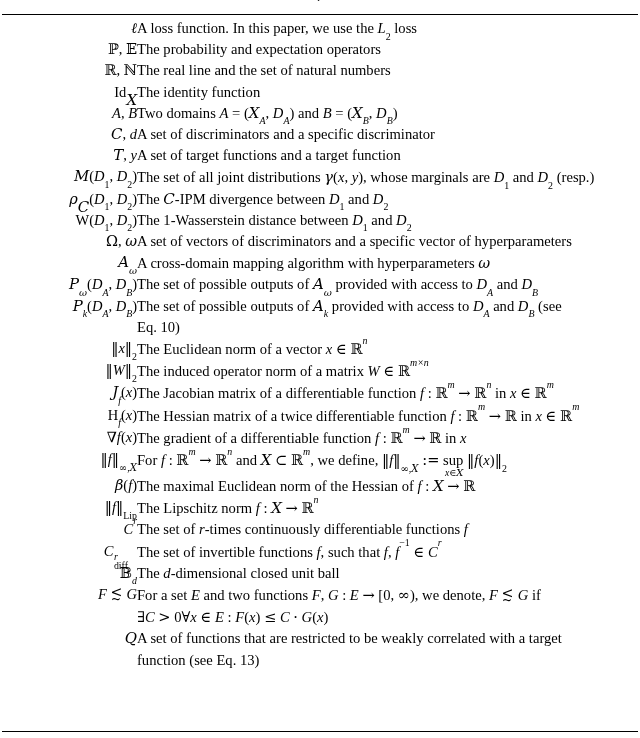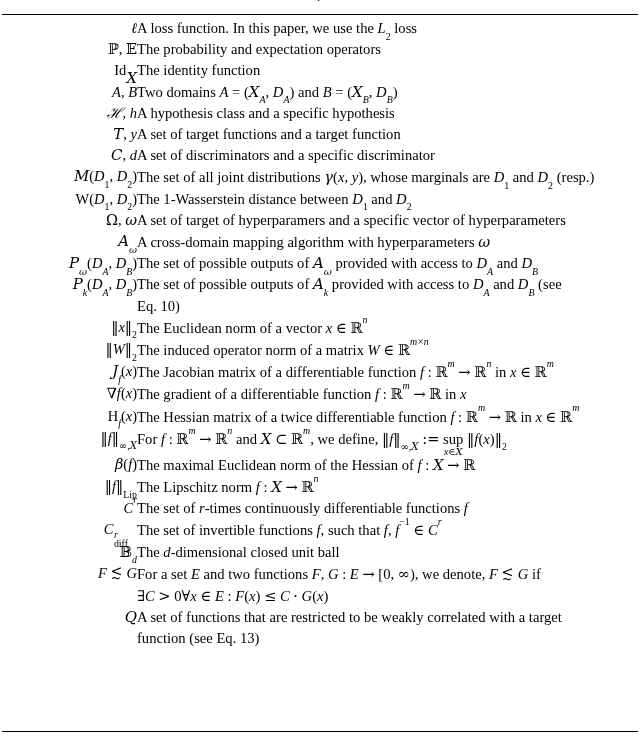--- a/index.html
+++ b/index.html
@@ -135,21 +135,21 @@
     top: -0.1em;
     font-size: 0.68em;
     font-style: normal;
     white-space: nowrap;
   }
 
   
   .bigop {
     display: inline-block;
     vertical-align: -0.55em;
-    text-align: center;
+    text-align: right;
     line-height: 1;
     position: relative;
     top: 0.18em;
   }
   .bigop .bo-main {
     display: block;
     font-family: "Liberation Serif", serif;
     font-style: normal;
     font-size: 1em;
   }
@@ -200,61 +200,65 @@
       <tr class="row">
         <td class="sym-cell"><span class="grk">ℓ</span></td>
         <td class="desc-cell">A loss function. In this paper, we use the <span class="mi">L</span><sub class="mup">2</sub> loss</td>
       </tr>
 
       <tr class="row">
         <td class="sym-cell"><span class="mbb">ℙ</span>, <span class="mbb">𝔼</span></td>
         <td class="desc-cell">The probability and expectation operators</td>
       </tr>
 
+      <tr class="row">
+        <td class="sym-cell"><span class="mbb">ℝ</span>, <span class="mbb">ℕ</span></td>
+        <td class="desc-cell">The real line and the set of natural numbers</td>
+      </tr>
 
       <tr class="row">
         <td class="sym-cell"><span class="mup">Id</span><sub class="scr">X</sub></td>
         <td class="desc-cell">The identity function</td>
       </tr>
 
       <tr class="row">
         <td class="sym-cell"><span class="mi">A</span>, <span class="mi">B</span></td>
         <td class="desc-cell">Two domains <span class="mi">A</span> = (<span class="scr">X</span><sub class="mi">A</sub>, <span class="mi">D</span><sub class="mi">A</sub>) and <span class="mi">B</span> = (<span class="scr">X</span><sub class="mi">B</sub>, <span class="mi">D</span><sub class="mi">B</sub>)</td>
       </tr>
 
 
-      <tr class="row">
-        <td class="sym-cell"><span class="scr">ℋ</span>, <span class="mi">h</span></td>
-        <td class="desc-cell">A hypothesis class and a specific hypothesis</td>
+
+      <tr class="row">
+        <td class="sym-cell"><span class="scr">C</span>, <span class="mi">d</span></td>
+        <td class="desc-cell">A set of discriminators and a specific discriminator</td>
       </tr>
 
       <tr class="row">
         <td class="sym-cell"><span class="scr">T</span>, <span class="mi">y</span></td>
         <td class="desc-cell">A set of target functions and a target function</td>
       </tr>
 
       <tr class="row">
-        <td class="sym-cell"><span class="scr">C</span>, <span class="mi">d</span></td>
-        <td class="desc-cell">A set of discriminators and a specific discriminator</td>
-      </tr>
-
-      <tr class="row">
         <td class="sym-cell"><span class="scr">M</span>(<span class="mi">D</span><sub class="mup">1</sub>, <span class="mi">D</span><sub class="mup">2</sub>)</td>
         <td class="desc-cell">The set of all joint distributions <span class="grk">γ</span>(<span class="mi">x</span>, <span class="mi">y</span>), whose marginals are <span class="mi">D</span><sub class="mup">1</sub> and <span class="mi">D</span><sub class="mup">2</sub> (resp.)</td>
       </tr>
 
+      <tr class="row">
+        <td class="sym-cell"><span class="grk">ρ</span><sub class="scr">C</sub>(<span class="mi">D</span><sub class="mup">1</sub>, <span class="mi">D</span><sub class="mup">2</sub>)</td>
+        <td class="desc-cell">The <span class="scr">C</span>-IPM divergence between <span class="mi">D</span><sub class="mup">1</sub> and <span class="mi">D</span><sub class="mup">2</sub></td>
+      </tr>
 
       <tr class="row">
         <td class="sym-cell"><span class="mup">W</span>(<span class="mi">D</span><sub class="mup">1</sub>, <span class="mi">D</span><sub class="mup">2</sub>)</td>
         <td class="desc-cell">The 1-Wasserstein distance between <span class="mi">D</span><sub class="mup">1</sub> and <span class="mi">D</span><sub class="mup">2</sub></td>
       </tr>
 
       <tr class="row">
         <td class="sym-cell"><span class="grk-up">Ω</span>, <span class="grk">ω</span></td>
-        <td class="desc-cell">A set of target of hyperparamers and a specific vector of hyperparameters</td>
+        <td class="desc-cell">A set of vectors of discriminators and a specific vector of hyperparameters</td>
       </tr>
 
       <tr class="row">
         <td class="sym-cell"><span class="scr">A</span><sub class="grk">ω</sub></td>
         <td class="desc-cell">A cross-domain mapping algorithm with hyperparameters <span class="grk">ω</span></td>
       </tr>
 
       <tr class="row">
         <td class="sym-cell"><span class="scr">P</span><sub class="grk">ω</sub>(<span class="mi">D</span><sub class="mi">A</sub>, <span class="mi">D</span><sub class="mi">B</sub>)</td>
         <td class="desc-cell">The set of possible outputs of <span class="scr">A</span><sub class="grk">ω</sub> provided with access to <span class="mi">D</span><sub class="mi">A</sub> and <span class="mi">D</span><sub class="mi">B</sub></td>
@@ -277,30 +281,30 @@
         <td class="sym-cell"><span class="norm">‖</span><span class="mi">W</span><span class="norm">‖</span><sub class="mup">2</sub></td>
         <td class="desc-cell">The induced operator norm of a matrix <span class="mi">W</span> <span class="op">∈</span> <span class="mbb">ℝ</span><sup class="mi">m×n</sup></td>
       </tr>
 
       <tr class="row">
         <td class="sym-cell"><span class="scr">J</span><sub class="mi">f</sub>(<span class="mi">x</span>)</td>
         <td class="desc-cell">The Jacobian matrix of a differentiable function <span class="mi">f</span> : <span class="mbb">ℝ</span><sup class="mi">m</sup> <span class="op">→</span> <span class="mbb">ℝ</span><sup class="mi">n</sup> in <span class="mi">x</span> <span class="op">∈</span> <span class="mbb">ℝ</span><sup class="mi">m</sup></td>
       </tr>
 
       <tr class="row">
+        <td class="sym-cell"><span class="mup">H</span><sub class="mi">f</sub>(<span class="mi">x</span>)</td>
+        <td class="desc-cell">The Hessian matrix of a twice differentiable function <span class="mi">f</span> : <span class="mbb">ℝ</span><sup class="mi">m</sup> <span class="op">→</span> <span class="mbb">ℝ</span> in <span class="mi">x</span> <span class="op">∈</span> <span class="mbb">ℝ</span><sup class="mi">m</sup></td>
+      </tr>
+
+      <tr class="row">
         <td class="sym-cell"><span class="op">∇</span><span class="mi">f</span>(<span class="mi">x</span>)</td>
         <td class="desc-cell">The gradient of a differentiable function <span class="mi">f</span> : <span class="mbb">ℝ</span><sup class="mi">m</sup> <span class="op">→</span> <span class="mbb">ℝ</span> in <span class="mi">x</span></td>
       </tr>
 
       <tr class="row">
-        <td class="sym-cell"><span class="mup">H</span><sub class="mi">f</sub>(<span class="mi">x</span>)</td>
-        <td class="desc-cell">The Hessian matrix of a twice differentiable function <span class="mi">f</span> : <span class="mbb">ℝ</span><sup class="mi">m</sup> <span class="op">→</span> <span class="mbb">ℝ</span> in <span class="mi">x</span> <span class="op">∈</span> <span class="mbb">ℝ</span><sup class="mi">m</sup></td>
-      </tr>
-
-      <tr class="row">
         <td class="sym-cell"><span class="norm">‖</span><span class="mi">f</span><span class="norm">‖</span><sub><span class="op">∞</span>,<span class="scr">X</span></sub></td>
         <td class="desc-cell">For <span class="mi">f</span> : <span class="mbb">ℝ</span><sup class="mi">m</sup> <span class="op">→</span> <span class="mbb">ℝ</span><sup class="mi">n</sup> and <span class="scr">X</span> <span class="op">⊂</span> <span class="mbb">ℝ</span><sup class="mi">m</sup>, we define, <span class="norm">‖</span><span class="mi">f</span><span class="norm">‖</span><sub><span class="op">∞</span>,<span class="scr">X</span></sub> <span class="op">:=</span> <span class="bigop"><span class="bo-main">sup</span><span class="bo-lim"><span class="mi">x</span><span class="op">∈</span><span class="scr">X</span></span></span> <span class="norm">‖</span><span class="mi">f</span>(<span class="mi">x</span>)<span class="norm">‖</span><sub class="mup">2</sub></td>
       </tr>
 
       <tr class="row">
         <td class="sym-cell"><span class="grk">β</span>(<span class="mi">f</span>)</td>
         <td class="desc-cell">The maximal Euclidean norm of the Hessian of <span class="mi">f</span> : <span class="scr">X</span> <span class="op">→</span> <span class="mbb">ℝ</span></td>
       </tr>
 
       <tr class="row">

